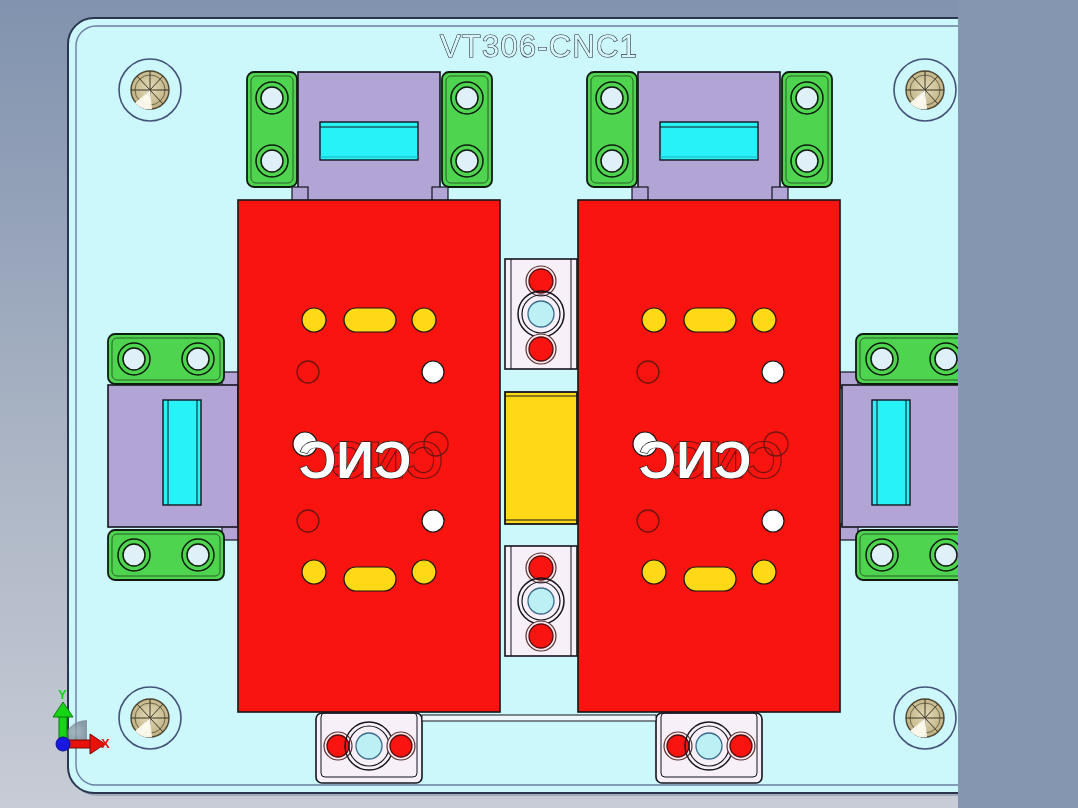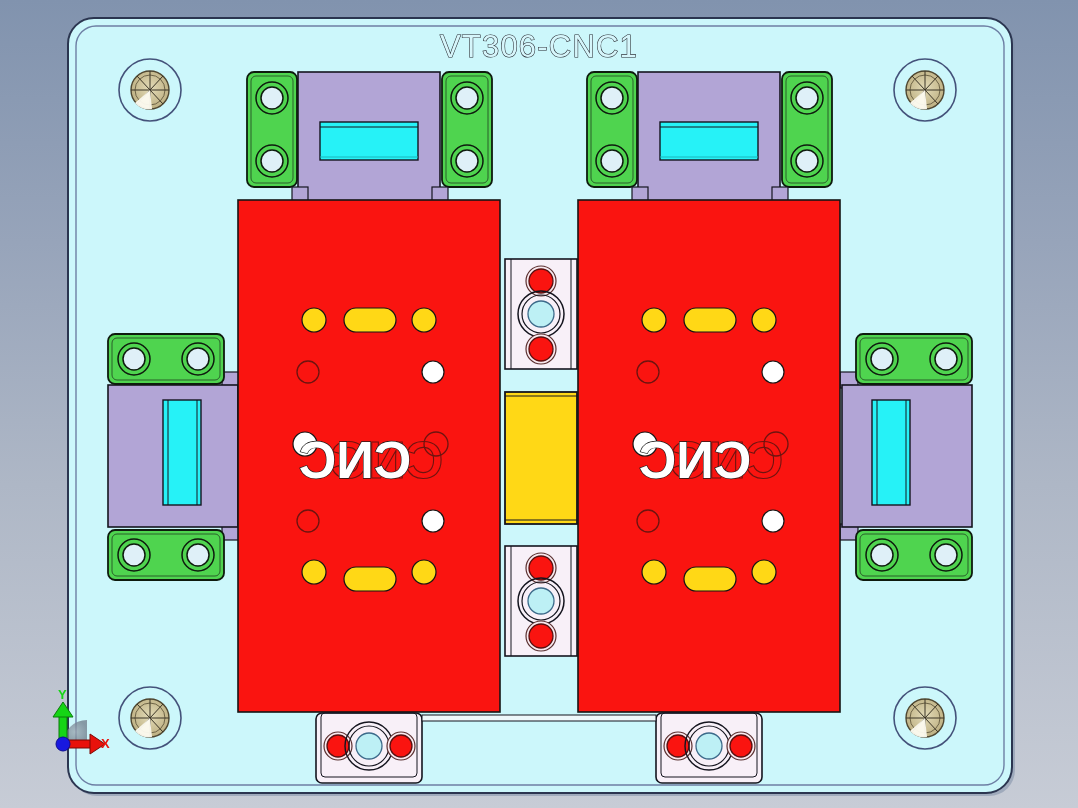--- a/index.html
+++ b/index.html
@@ -4,21 +4,21 @@
 <title>CNC Fixture CAD View</title>
 <style>
   html, body {
     margin: 0;
     padding: 0;
     background: #8496b0;
     font-family: "Liberation Sans", sans-serif;
   }
   #viewport {
     position: relative;
-    width: 1078px;
+    width: 958px;
     height: 808px;
     overflow: hidden;
     background: linear-gradient(to bottom, #8193ae 0%, #93a1b8 25%, #a6b0c2 50%, #b6becc 75%, #c7ccd6 100%);
   }
   #cad-svg {
     position: absolute;
     left: 0;
     top: 0;
     display: block;
   }

